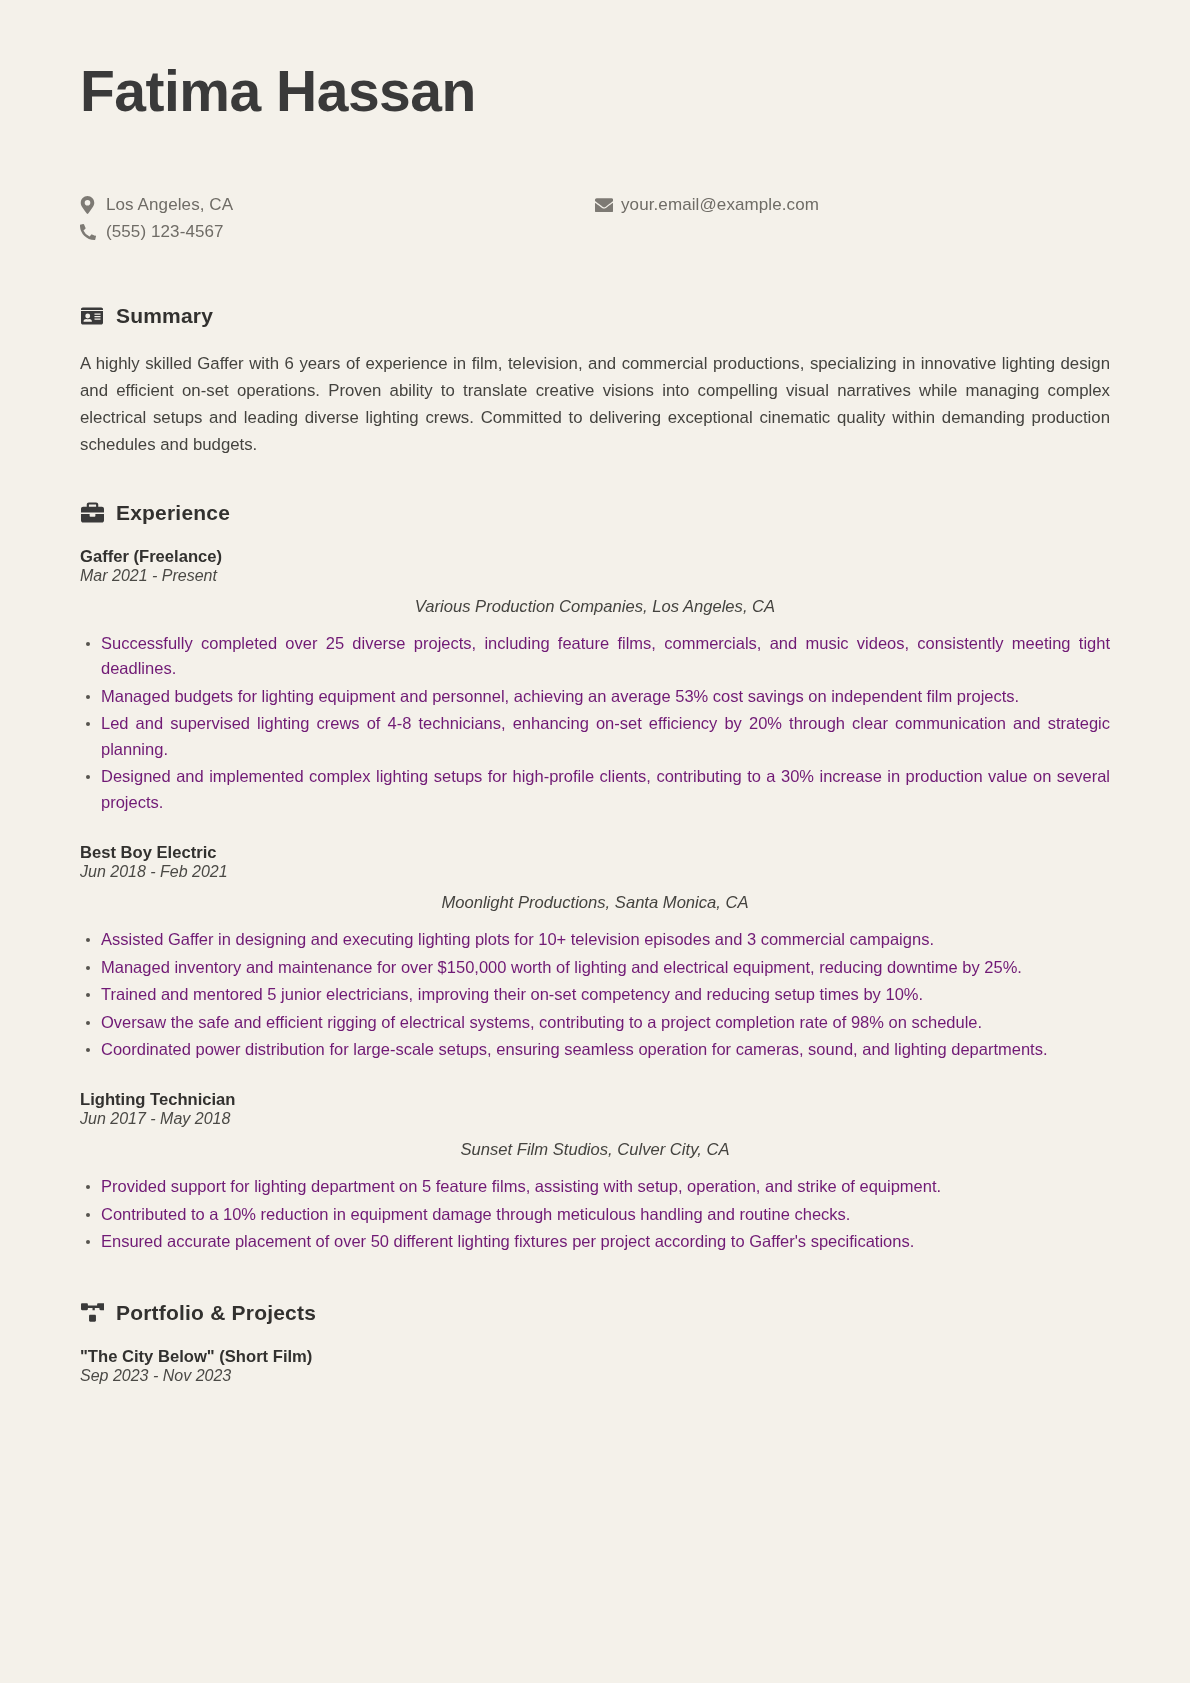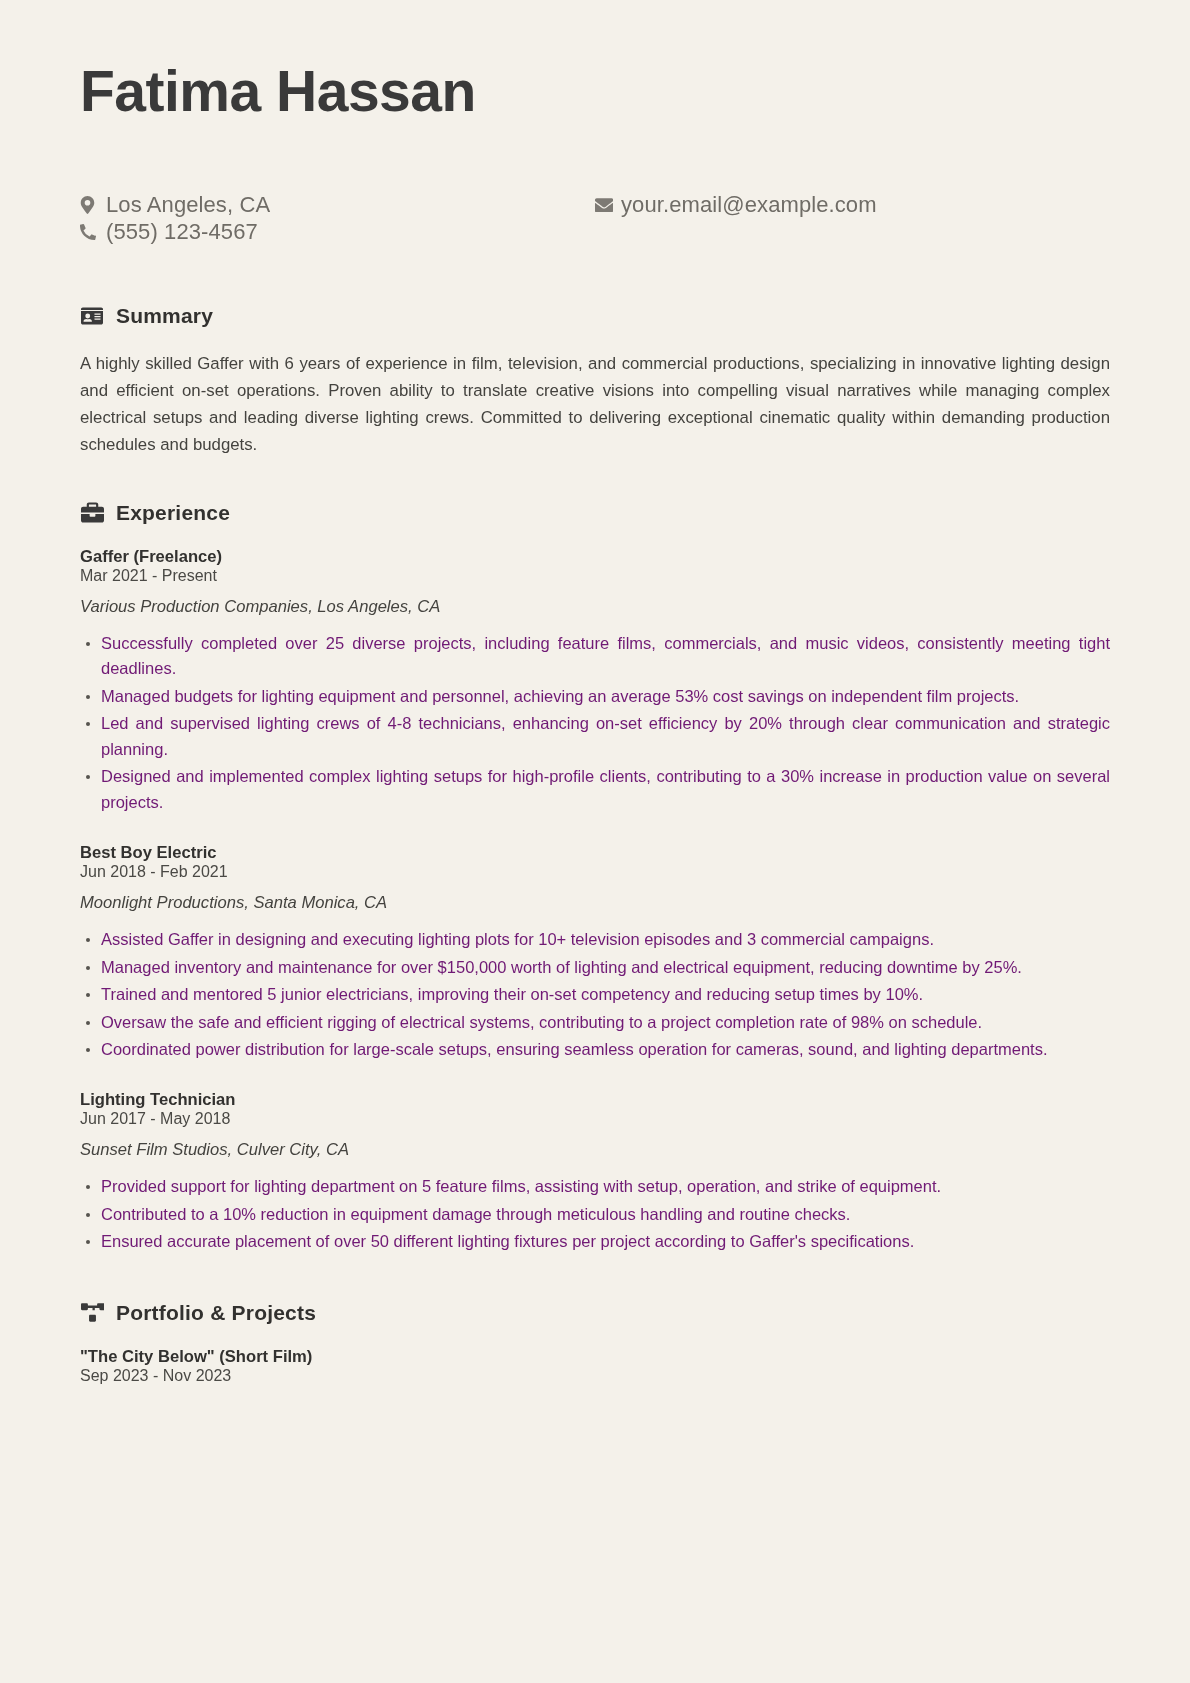--- a/index.html
+++ b/index.html
@@ -48,21 +48,21 @@
   }
   .contact-icon {
     width: 26px;
     display: flex;
     align-items: center;
     justify-content: flex-start;
     flex: none;
     color: #7d7a74;
   }
   .contact-text {
-    font-size: 22px;
+    font-size: 17px;
     color: #6f6c66;
     letter-spacing: 0.1px;
   }
   
   .section {
     margin-top: 0;
   }
   .section-head {
     display: flex;
     align-items: center;
@@ -102,28 +102,30 @@
     align-items: baseline;
     flex-direction: column;
   }
   .entry-title {
     font-size: 16.6px;
     font-weight: bold;
     color: #32312f;
   }
   .entry-date {
     font-size: 16px;
+    font-style: italic;
     color: #4a4945;
     white-space: nowrap;
   }
   .entry-sub {
     font-size: 16.6px;
     font-style: italic;
     color: #44433f;
     margin-top: 12px;
+    text-align: center;
   }
   ul.bullets {
     list-style: none;
     margin: 14px 0 0 0;
     padding: 0;
   }
   ul.bullets li {
     position: relative;
     padding-left: 21px;
     font-size: 16.5px;

